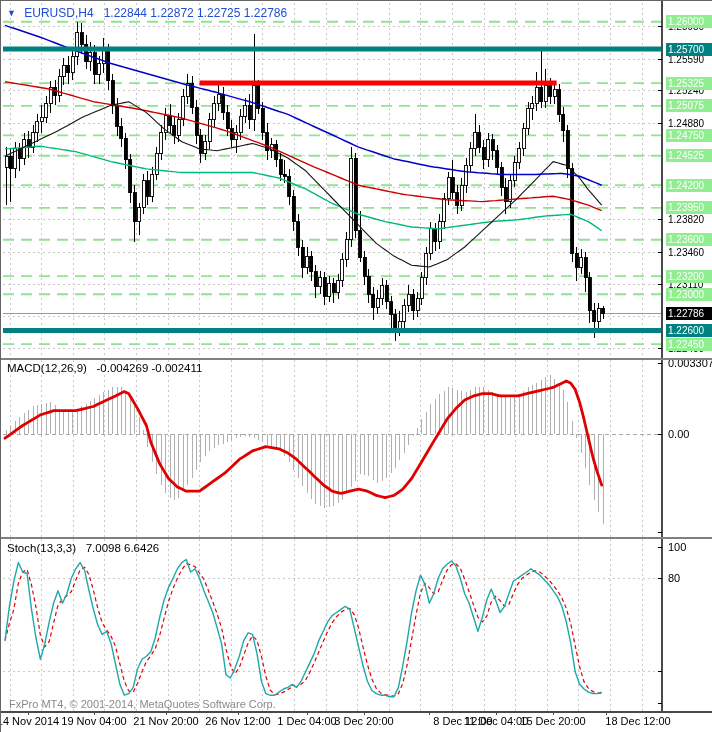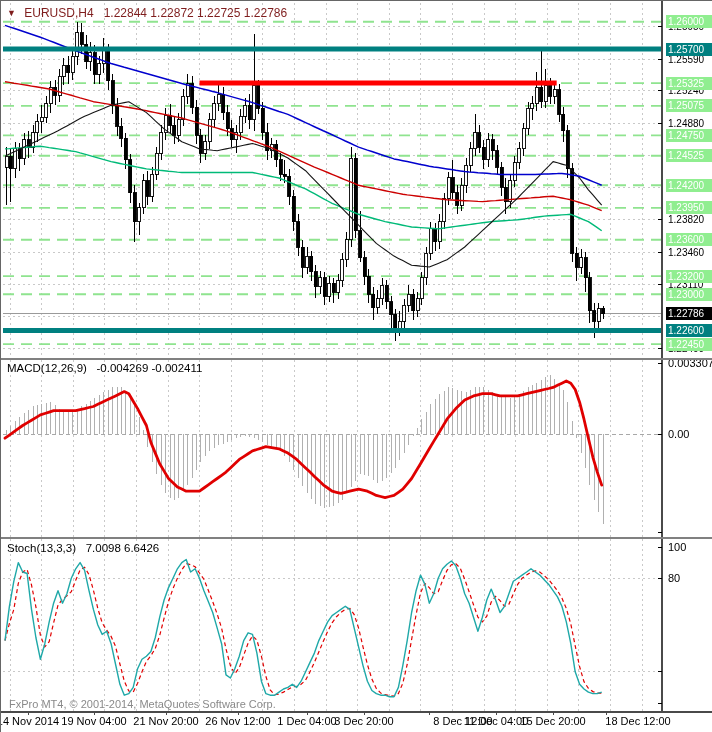--- a/index.html
+++ b/index.html
@@ -1,19 +1,19 @@
 <!DOCTYPE html>
 <html><head>
 <meta charset="utf-8">
 <style>
   html,body{margin:0;padding:0;background:#fff;}
   #win{position:relative;width:712px;height:732px;background:#fff;overflow:hidden;
        font-family:"Liberation Sans",sans-serif;border-left:1px solid #666;border-top:1px solid #666;box-sizing:border-box;}
   #plot{position:absolute;left:0;top:0;}
-  .hdr{position:absolute;left:6px;top:5px;font-size:12px;color:#7f1d1d;white-space:nowrap;z-index:30;text-align:right;}
+  .hdr{position:absolute;left:6px;top:5px;font-size:12px;color:#1d4ed8;white-space:nowrap;z-index:30;text-align:right;}
   .hdr .tri{font-size:9px;margin-right:5px;position:relative;top:-1px;cursor:pointer;}
   .ind-label{position:absolute;left:6px;font-size:11.5px;color:#000;white-space:nowrap;z-index:30;}
   .copyright{position:absolute;left:8px;top:697px;font-size:11px;color:#8a8a8a;z-index:30;white-space:nowrap;}
   .chip{position:absolute;left:665px;width:46px;height:13px;line-height:13px;font-size:10px;
         color:#000;text-align:left;padding-left:2px;z-index:20;letter-spacing:0px;}
   .chip.green{background:#90EE90;color:#fff;z-index:22;}
   .chip.teal{background:#008080;color:#fff;z-index:23;}
   .chip.price{background:#000;color:#fff;z-index:24;}
   .chip.plain{background:#fff;z-index:21;}
   .sclbl{position:absolute;left:667px;font-size:11px;color:#000;z-index:20;background:#fff;height:13px;line-height:13px;}

